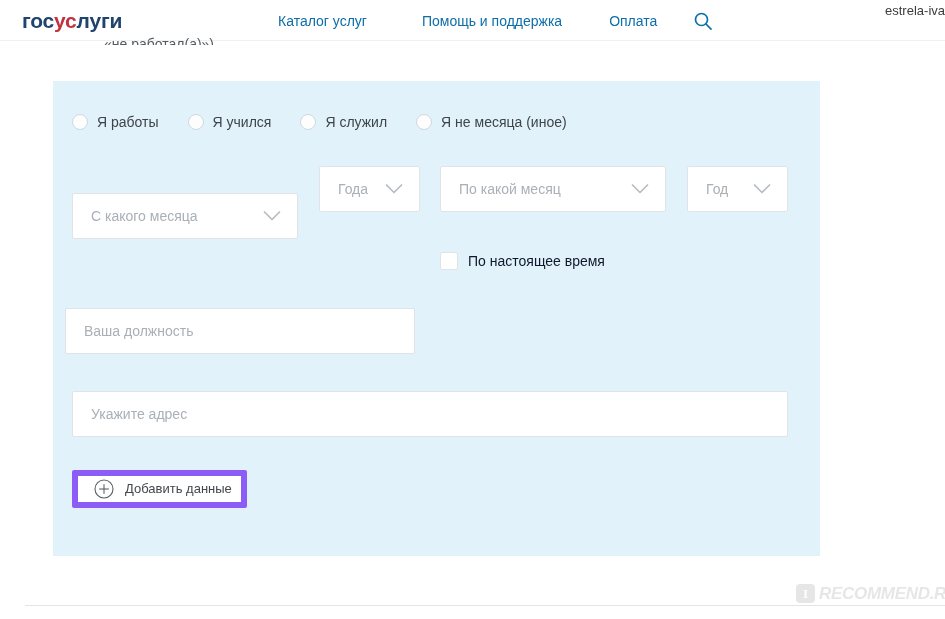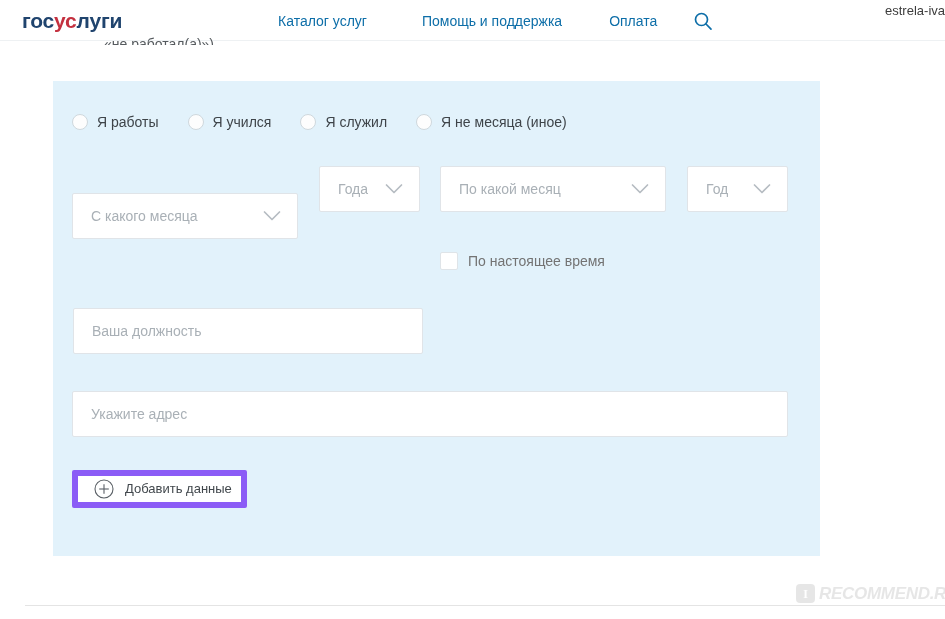--- a/index.html
+++ b/index.html
@@ -161,21 +161,21 @@
     width: 18px;
     height: 11px;
   }
   .chev svg { display: block; }
 
   .sel-from-month { left: 19px;  top: 85px;  width: 226px; height: 46px; margin-top: 27px; }
   .sel-from-year  { left: 266px; top: 85px;  width: 101px; height: 46px; }
   .sel-to-month   { left: 387px; top: 85px;  width: 226px; height: 46px; }
   .sel-to-year    { left: 634px; top: 85px;  width: 101px; height: 46px; }
 
-  .inp-position { left: 20px;  top: 227px; width: 350px; height: 46px; text-align: center; }
+  .inp-position { left: 12px;  top: 227px; width: 350px; height: 46px; text-align: center; }
   .inp-place    { left: 387px; top: 227px; width: 348px; height: 46px; }
   .inp-address  { left: 19px;  top: 310px; width: 716px; height: 46px; }
 
   
   .check-row {
     position: absolute;
     left: 387px;
     top: 170px;
     height: 20px;
     white-space: nowrap;
@@ -187,21 +187,21 @@
     height: 18px;
     background: #ffffff;
     border: 1px solid #dfe4e8;
     box-sizing: border-box;
     border-radius: 2px;
   }
   .check-row .lbl {
     display: inline-block;
     vertical-align: middle;
     font-size: 14px;
-    color: #737373;
+    color: #0f172a;
     margin-left: 10px;
     line-height: 18px;
   }
 
   
   .add-btn {
     position: absolute;
     left: 19px;
     top: 389px;
     width: 175px;

